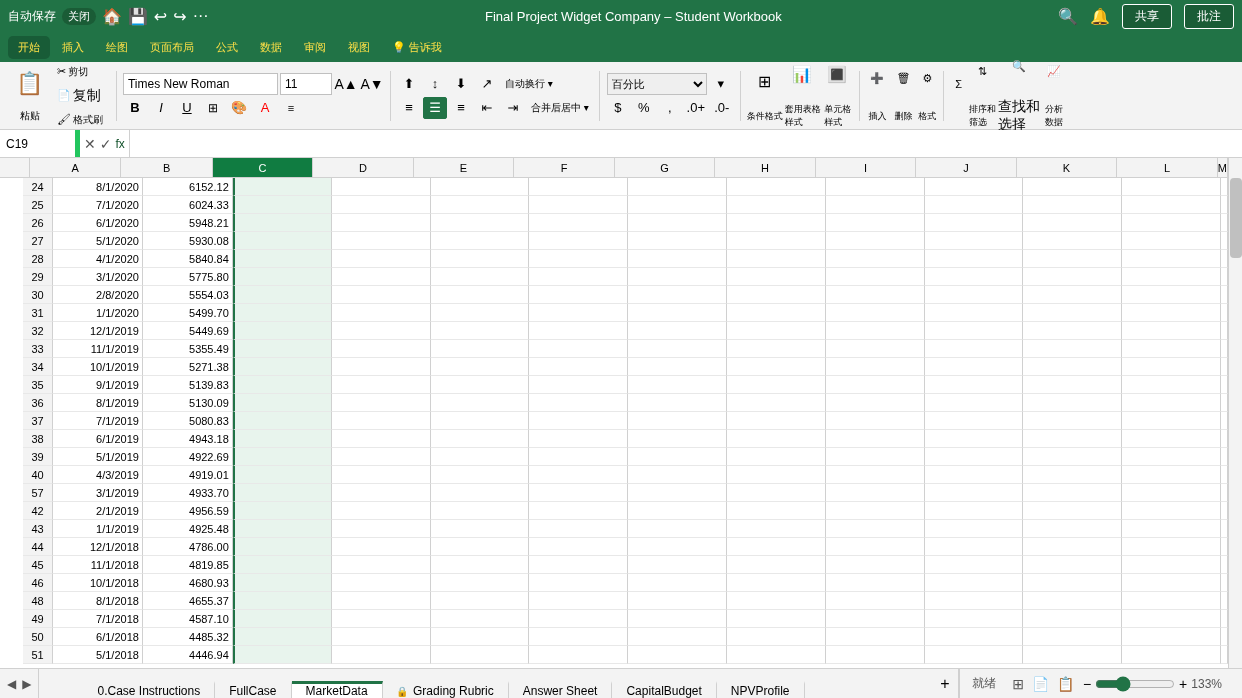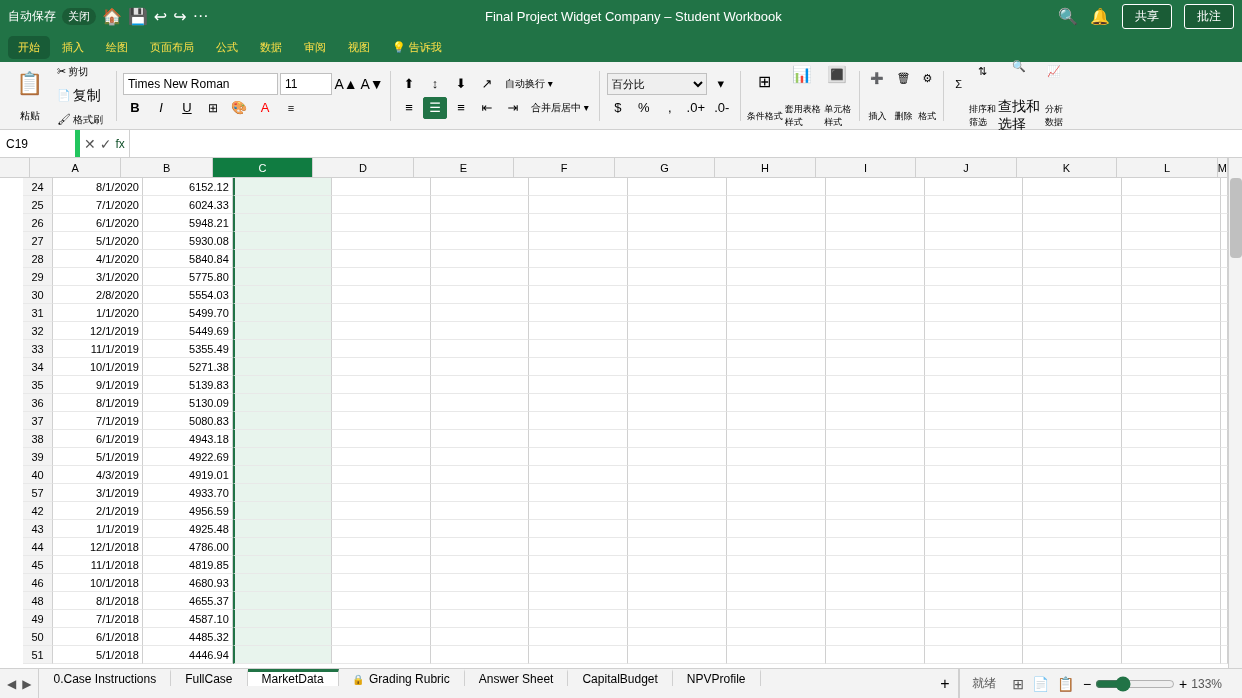--- a/index.html
+++ b/index.html
@@ -212,23 +212,24 @@
     #bottombar {
       height: 30px;
       border-top: 1px solid #d0d0d0;
       display: flex;
       align-items: stretch;
       background: #f3f3f3;
       flex-shrink: 0;
     }
     #sheet-tabs {
       display: flex;
-      align-items: flex-start;
+      align-items: flex-end;
       flex: 1;
       gap: 0;
+      margin-left: 44px;
     }
     .sheet-tab {
       padding: 0 14px;
       font-size: 12px;
       cursor: pointer;
       display: flex;
       align-items: center;
       border-right: 1px solid #d0d0d0;
       border-top: 3px solid transparent;
       white-space: nowrap;

